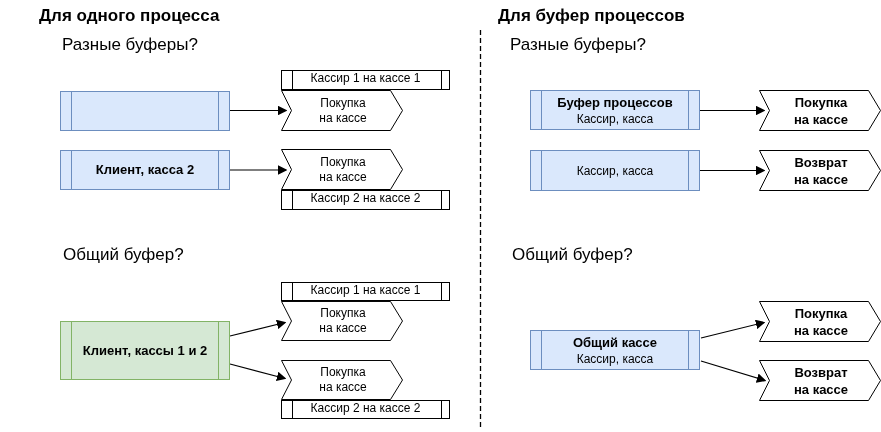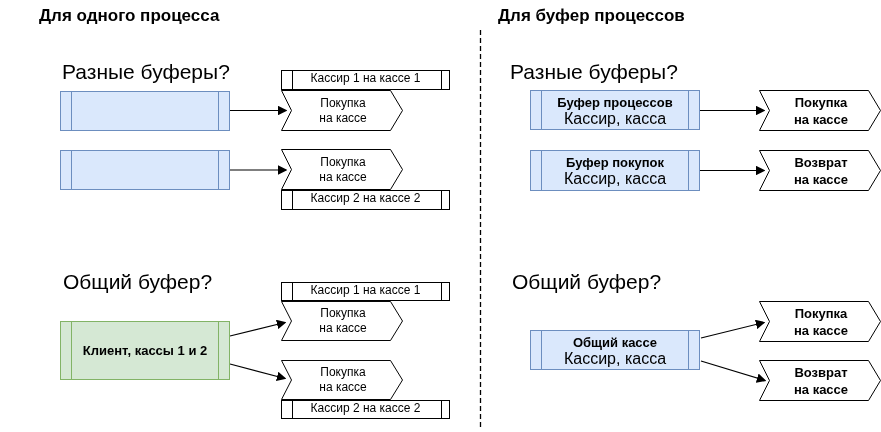--- a/index.html
+++ b/index.html
@@ -15,24 +15,23 @@
 
   .panel-title {
     position: absolute;
     font-size: 17px;
     font-weight: 700;
     line-height: 20px;
     white-space: nowrap;
   }
   .question {
     position: absolute;
-    font-size: 21px;
+    font-size: 17px;
     line-height: 18px;
     white-space: nowrap;
-    margin-top: 27px;
   }
 
   
   svg.connectors {
     position: absolute;
     left: 0; top: 0;
     width: 881px; height: 432px;
     pointer-events: none;
   }
 
@@ -58,21 +57,21 @@
   .procbox .inset {
     position: absolute;
     top: 0; bottom: 0;
     width: 1px;
   }
   .procbox.blue .inset { background: var(--blue-stroke, #6c8ebf); }
   .procbox.green .inset { background: var(--green-stroke, #82b366); }
   .procbox .inset.l { left: 10px; }
   .procbox .inset.r { right: 10px; }
   .procbox .box-title { font-size: 13px; font-weight: 700; line-height: 16px; }
-  .procbox .box-sub { font-size: 16px; line-height: 14px; margin-top: 1px; }
+  .procbox .box-sub { font-size: 12px; line-height: 14px; margin-top: 1px; }
 
   
   .band {
     position: absolute;
     box-sizing: border-box;
     border: 1px solid var(--shape-stroke, #000);
     background: #fff;
     display: flex;
     justify-content: center;
     font-size: 12px;
@@ -162,20 +161,21 @@
 на кассе</div>
   </div>
   <div class="band" style="left:281px; top:190px; width:169px; height:20px">
     <div class="inset l"></div>
     <div class="inset r"></div>
     <span>Кассир 2 на кассе 2</span>
   </div>
   <div class="procbox blue" style="left:60px; top:150px; width:170px; height:40px">
     <div class="inset l"></div>
     <div class="inset r"></div>
+    <div class="box-title">Клиент, касса 2</div>
   </div>
 
   <div class="question" style="left:63px; top:246px">Общий буфер?</div>
 
   <div class="band" style="left:281px; top:282px; width:169px; height:19px">
     <div class="inset l"></div>
     <div class="inset r"></div>
     <span>Кассир 1 на кассе 1</span>
   </div>
   <div class="chevron" style="left:281px; top:301px; width:122px; height:40px">
@@ -216,21 +216,20 @@
     <svg viewBox="0 0 122 41" preserveAspectRatio="none">
       <polygon points="0.5,0.5 109.5,0.5 121.5,20.5 109.5,40.5 0.5,40.5 10.5,20.5" fill="#fff" stroke="#000" stroke-width="1"></polygon>
     </svg>
     <div class="chev-txt">Покупка
 на кассе</div>
   </div>
 
   <div class="procbox blue" style="left:530px; top:150px; width:170px; height:41px">
     <div class="inset l"></div>
     <div class="inset r"></div>
-    <div class="box-title">Буфер покупок</div>
     <div class="box-sub">Кассир, касса</div>
   </div>
   <div class="chevron bold" style="left:759px; top:150px; width:122px; height:41px">
     <svg viewBox="0 0 122 41" preserveAspectRatio="none">
       <polygon points="0.5,0.5 109.5,0.5 121.5,20.5 109.5,40.5 0.5,40.5 10.5,20.5" fill="#fff" stroke="#000" stroke-width="1"></polygon>
     </svg>
     <div class="chev-txt">Возврат
 на кассе</div>
   </div>
 

